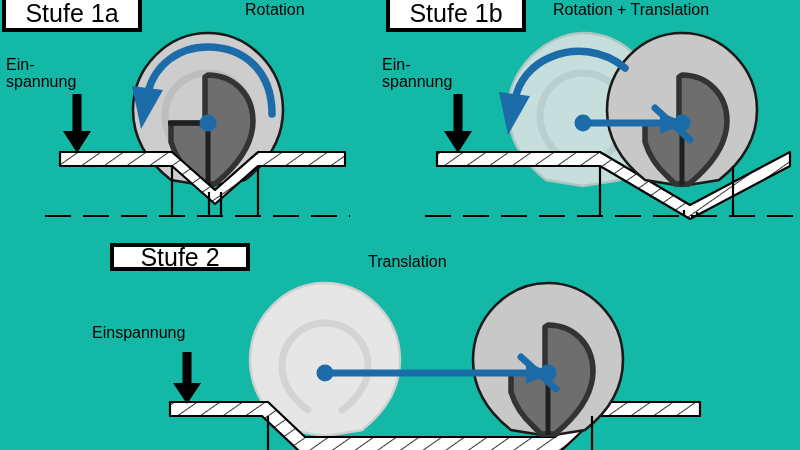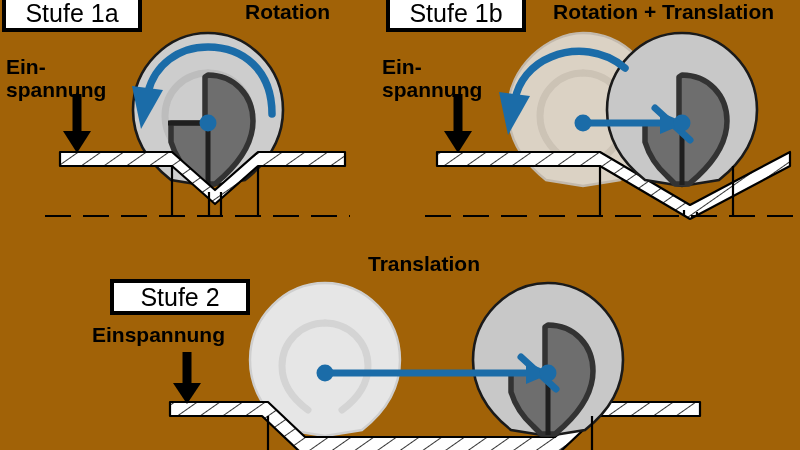--- a/index.html
+++ b/index.html
@@ -1,38 +1,38 @@
 <!DOCTYPE html>
 <html><head>
 <meta charset="utf-8">
 <style>
   html,body{margin:0;padding:0;background:#ffffff;}
   body{width:800px;height:450px;overflow:hidden;
        font-family:"Liberation Sans", sans-serif;color:#000;}
-  #stage{position:relative;width:800px;height:450px;background:#a16207;}
+  #stage{position:relative;width:800px;height:450px;background:#14b8a6;}
 
   .svg-layer{position:absolute;left:0;top:0;width:800px;height:450px;}
 
   
   .stage-box{
     position:absolute;
     background:#ffffff;
     border:4px solid #000000;
     display:flex;align-items:center;justify-content:center;
     font-size:25px;line-height:1;
     letter-spacing:0px;
     box-sizing:border-box;
     white-space:nowrap;
   }
   #box-1a{left:2px;  top:-6px;  width:140px; height:38px;}
   #box-1b{left:386px;top:-6px;  width:140px; height:38px;}
-  #box-2 {left:110px;top:243px; width:140px; height:36px;margin-top:36px;}
+  #box-2 {left:110px;top:243px; width:140px; height:28px;}
 
   
-  .cap{position:absolute;white-space:nowrap;font-size:21px;line-height:1.08;font-weight:bold;}
+  .cap{position:absolute;white-space:nowrap;font-size:16px;line-height:1.08;}
   #cap-rot     {left:245px; top:1px;}
   #cap-rottrans{left:553px; top:1px;}
   #cap-trans   {left:368px; top:253px;}
 
   #ein-1a{left:6px;   top:56px;}
   #ein-1b{left:382px; top:56px;}
   #ein-2 {left:92px;  top:324px;text-align:center;}
 </style>
 </head>
 <body>

